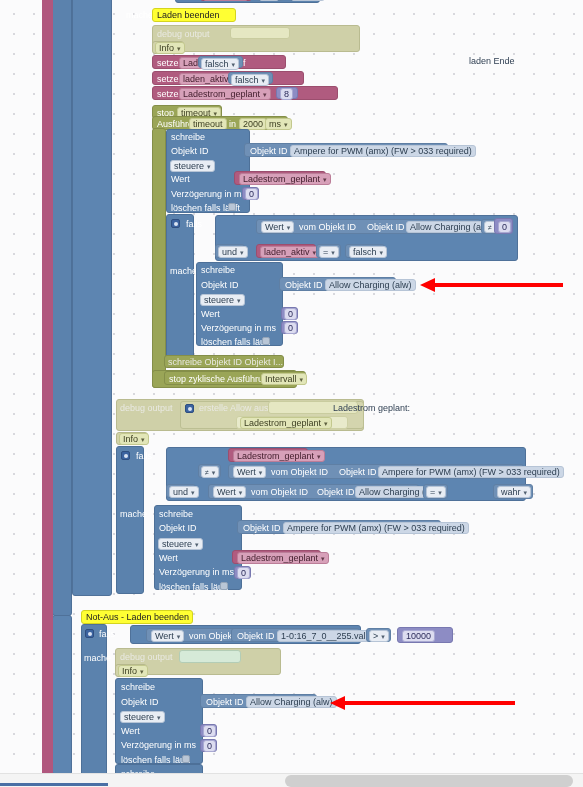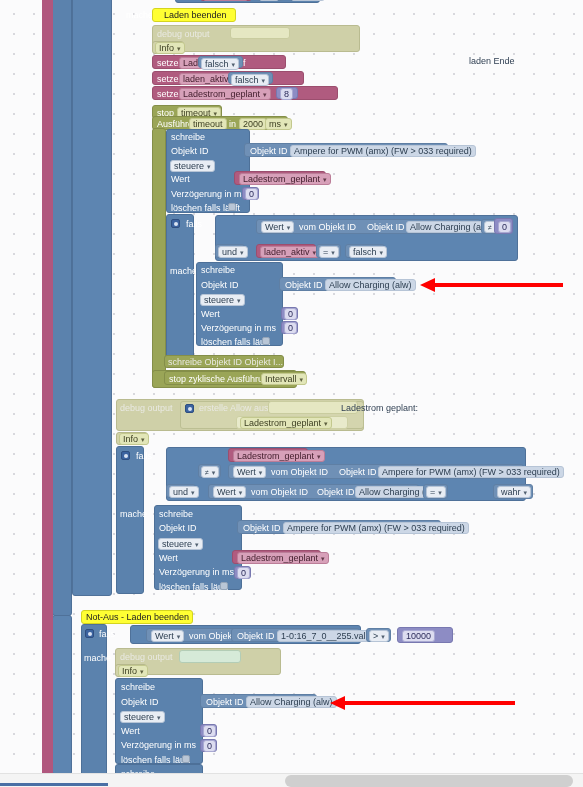--- a/index.html
+++ b/index.html
@@ -111,21 +111,21 @@
   </div>
   <div class="blk slate" style="left:256px; top:-12px; width:28px; height:13px;">
     <span class="field dd" style="margin:0 2px;">=</span>
   </div>
   <div class="blk slate" style="left:288px; top:-12px; width:34px; height:13px;">
     <span class="field dd" style="margin:0 2px;">wahr</span>
   </div>
 
   <div class="lbl" style="left:126px; top:10px;">mache</div>
 
-  <div class="blk hat" style="left:152px; top:8px; width:84px; height:14px; padding:1px 11px;">
+  <div class="blk hat" style="left:152px; top:8px; width:84px; height:14px; padding:1px 4px;">
     <span>Laden beenden</span>
   </div>
 
   <div class="blk khaki" style="left:152px; top:25px; width:208px; height:27px;"></div>
   <div class="lbl dim" style="left:157px; top:29px;">debug output</div>
   <div class="blk khaki" style="left:230px; top:27px; width:60px; height:12px; background:#e5e7c2; border-color:#c9cc9f;">
     <span class="lbl dark" style="left:238px; top:28px;">laden Ende</span>
   </div>
   <div class="blk olive2" style="left:152px; top:41px; width:32px; height:13px; background:#d2d3aa; border-color:#b6b88c;">
     <span class="field olv dd" style="margin:0 2px;">Info</span>
@@ -255,21 +255,21 @@
     <span class="lbl" style="left:4px; top:2px;">stop zyklische Ausführung</span>
     <span class="field olv dd" style="position:absolute; left:96px; top:1px;">Intervall</span>
   </div>
 
   <div class="blk khaki" style="left:116px; top:399px; width:248px; height:32px;"></div>
   <div class="lbl dim" style="left:120px; top:403px;">debug output</div>
   <div class="blk khaki" style="left:180px; top:401px; width:184px; height:28px; background:#d4d5ae; border-color:#bcbf93;"></div>
   <div class="gearicon" style="left:185px; top:404px;"></div>
   <div class="lbl dim" style="left:199px; top:403px;">erstelle Allow aus</div>
   <div class="blk khaki" style="left:268px; top:401px; width:90px; height:13px; background:#e5e7c2; border-color:#c9cc9f;">
-    <span class="lbl dark" style="left:24px; top:1px;padding-left:48px;">Ladestrom geplant:</span>
+    <span class="lbl dark" style="left:16px; top:1px;padding-left:48px;">Ladestrom geplant:</span>
   </div>
   <div class="blk khaki" style="left:236px; top:416px; width:112px; height:13px; background:#e8eacb; border-color:#cdd0a4;">
     <span class="field olv dd" style="position:absolute; left:3px; top:0px;">Ladestrom_geplant</span>
   </div>
   <div class="blk olive2" style="left:116px; top:432px; width:32px; height:13px; background:#d2d3aa; border-color:#b6b88c;">
     <span class="field olv dd" style="margin:0 2px;">Info</span>
   </div>
 
   <div class="blk blue" style="left:116px; top:446px; width:28px; height:148px;"></div>
   <div class="gearicon" style="left:121px; top:451px;"></div>

